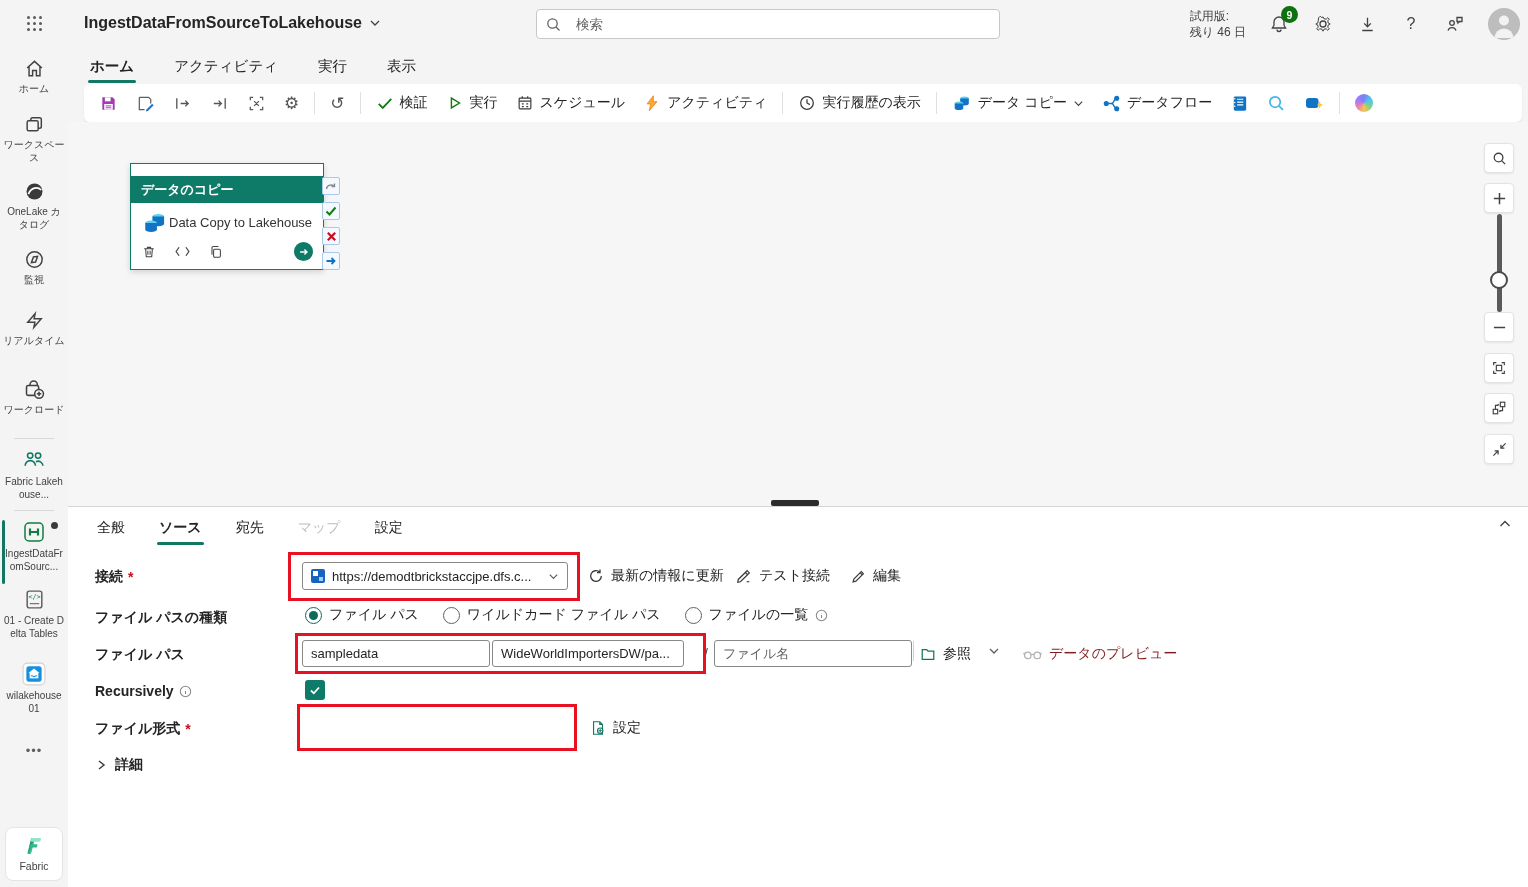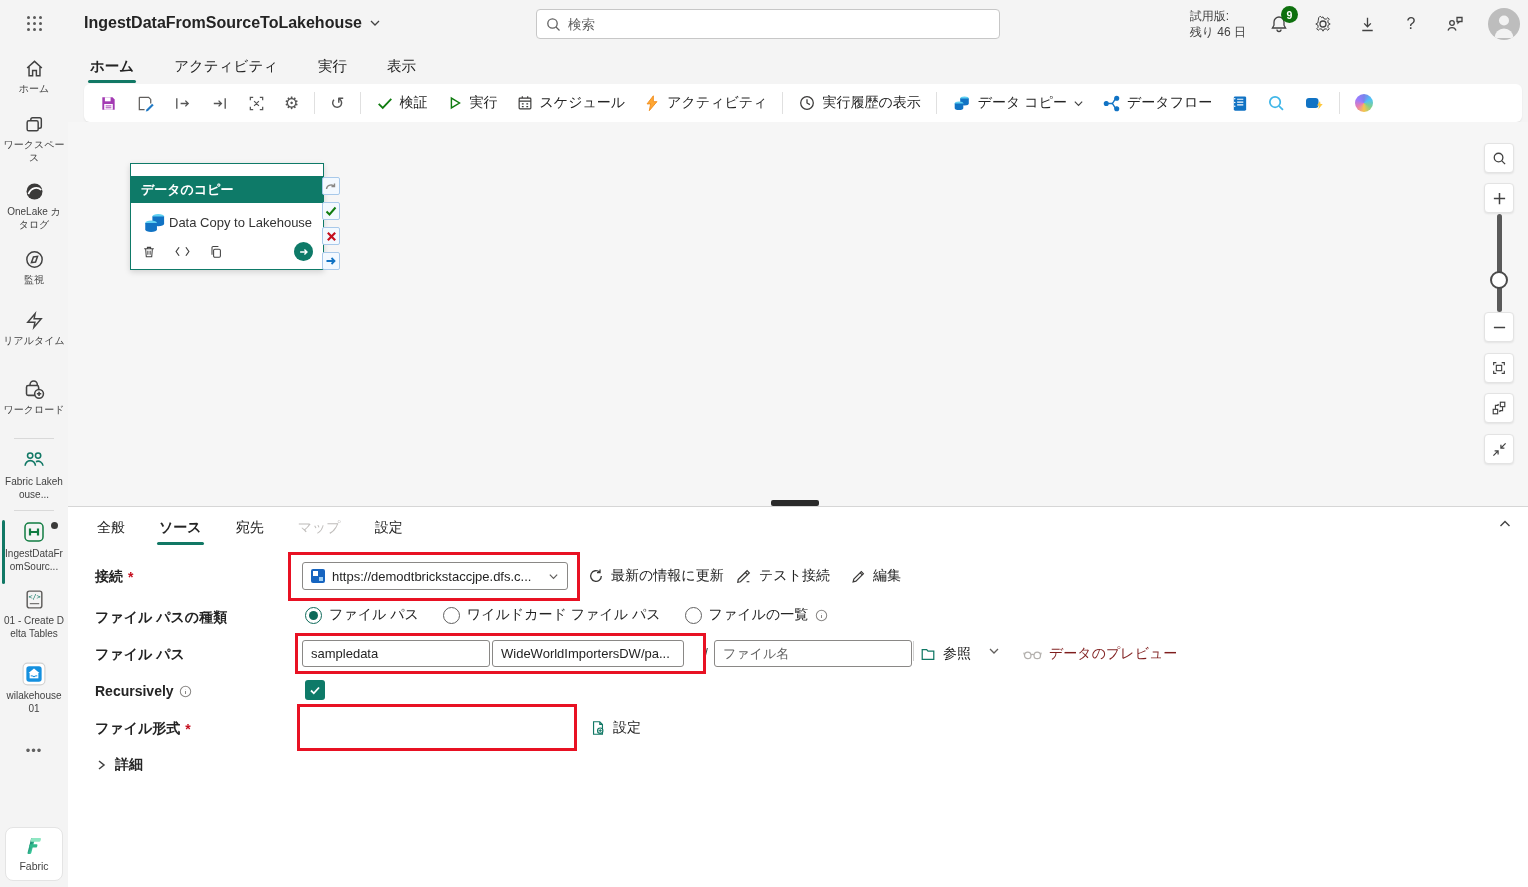--- a/index.html
+++ b/index.html
@@ -5,21 +5,21 @@
   * { box-sizing: border-box; margin: 0; padding: 0; }
   html,body { width:1528px; height:887px; overflow:hidden;
     font-family:"Liberation Sans","DejaVu Sans",sans-serif; color:#242424; background:#f4f4f4; }
   svg { display:block; }
   .abs { position:absolute; }
 
   
   .top-header { position:absolute; top:0; left:0; width:1528px; height:48px; background:#f4f4f4; }
   .waffle { position:absolute; left:26px; top:15px; cursor:pointer; }
   .app-title { position:absolute; left:84px; top:14px; font-size:16px; font-weight:600; display:flex; align-items:center; gap:7px; cursor:pointer; }
-  .search-box { position:absolute; left:536px; top:9px; width:464px; height:30px; background:#fff; border:1px solid #c7c7c7; border-radius:4px; display:flex; align-items:center; padding:0 9px; gap:7px; }
+  .search-box { position:absolute; left:536px; top:9px; width:464px; height:30px; background:#fff; border:1px solid #c7c7c7; border-radius:4px; display:flex; align-items:center; padding:0 9px; gap:15px; }
   .search-box input { border:none; outline:none; flex:1; font-size:13.5px; font-family:inherit; background:transparent; color:#242424; }
   .search-box input::placeholder { color:#616161; }
   .hdr-right { position:absolute; right:8px; top:0; height:48px; display:flex; align-items:center; gap:22px; }
   .trial { font-size:12px; color:#424242; line-height:1.35; text-align:left; }
   .hdr-ic { position:relative; width:22px; height:22px; display:flex; align-items:center; justify-content:center; cursor:pointer; }
   .badge { position:absolute; top:-7px; right:-8px; min-width:17px; height:17px; border-radius:9px; background:#0e700e; color:#fff; font-size:10.5px; font-weight:700; display:flex; align-items:center; justify-content:center; padding:0 3px; }
   .qmark { font-size:16px; color:#424242; }
   .avatar { width:32px; height:32px; border-radius:50%; background:#bdbdbd; overflow:hidden; display:flex; align-items:flex-end; justify-content:center; cursor:pointer; }
 
   

